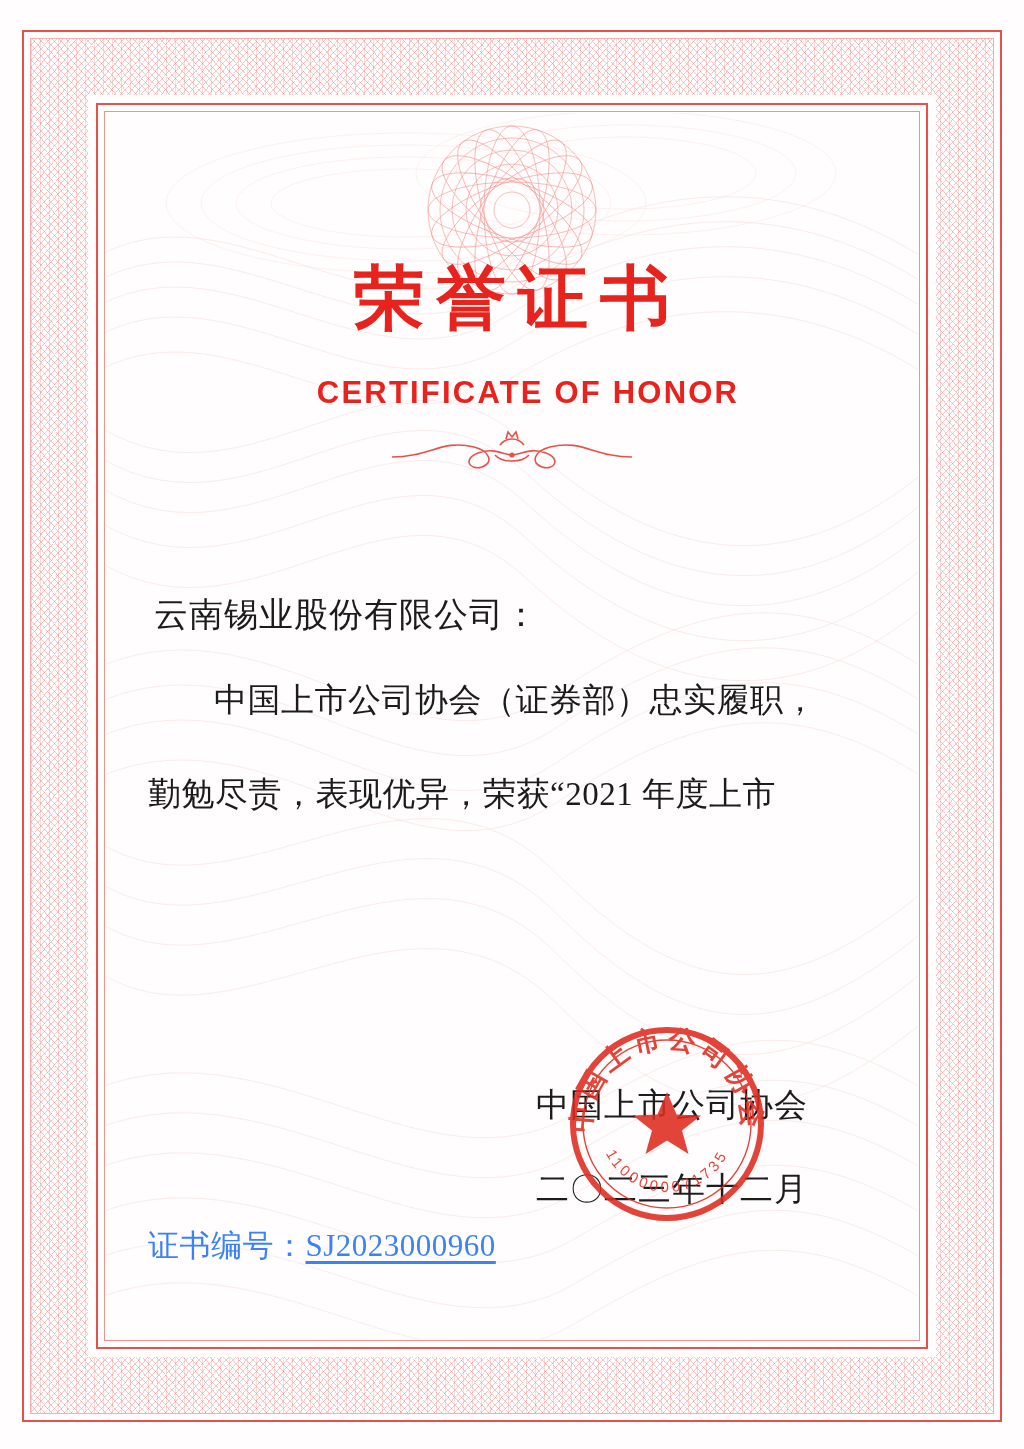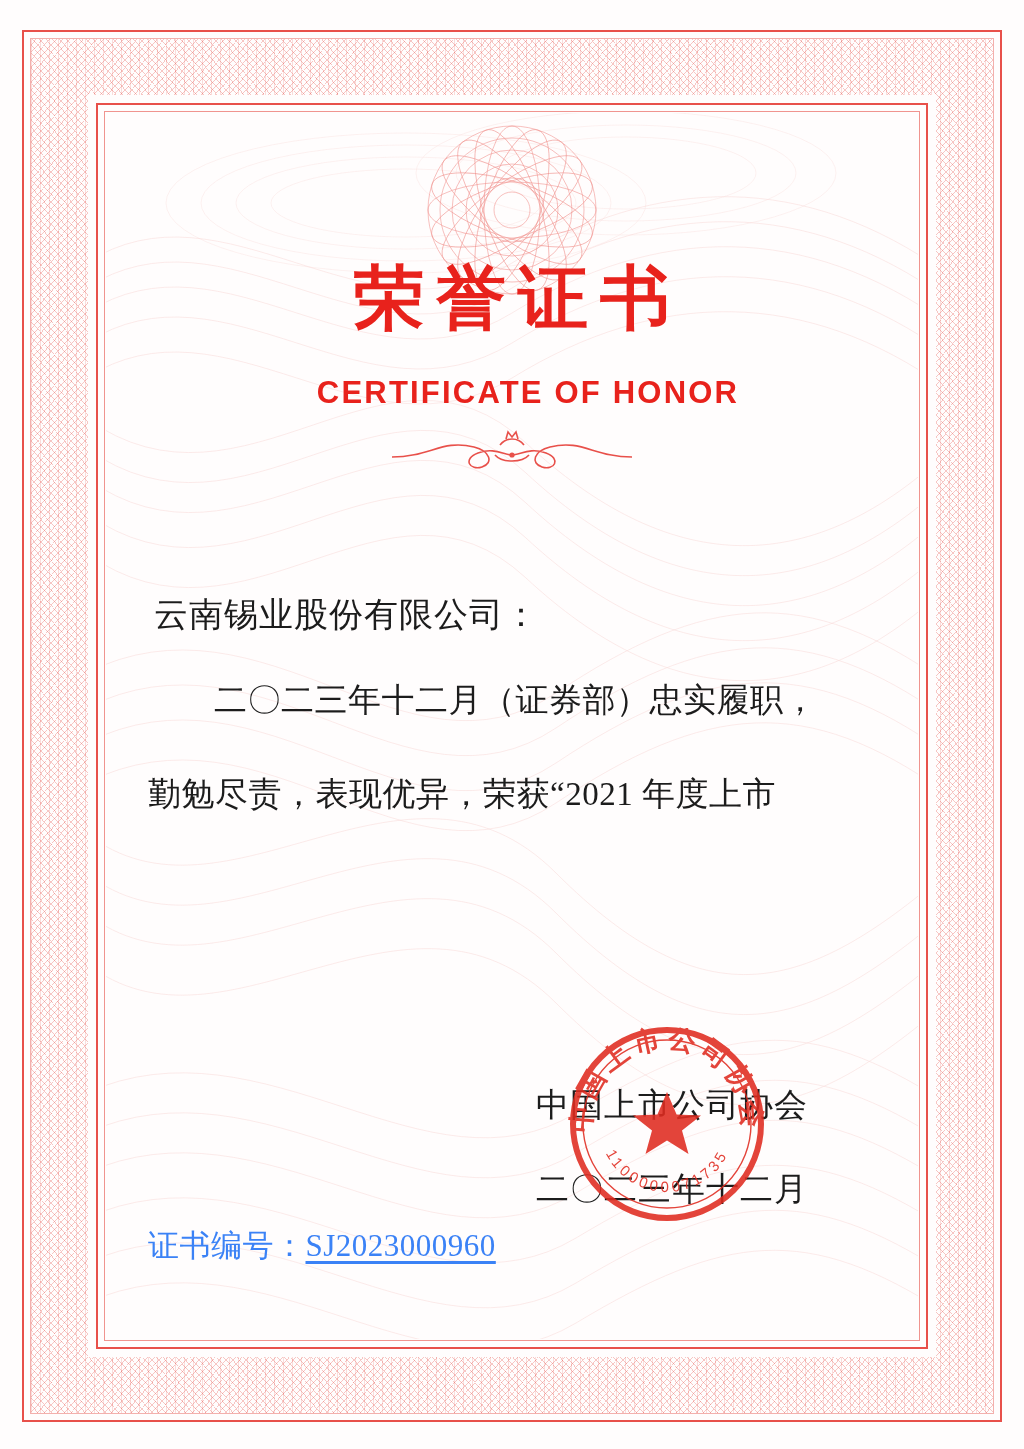--- a/index.html
+++ b/index.html
@@ -299,21 +299,21 @@
           <path d="M124 10 L 126 3 L 130 8 L 134 3 L 136 10"></path>
           <path d="M113 26 C 120 34, 140 34, 147 26"></path>
         </g>
         <circle cx="130" cy="26" r="2.6" fill="#e8504a"></circle>
       </svg>
     </div>
 
     <div class="addressee">云南锡业股份有限公司：</div>
 
     <div class="body-text">
-      <p class="indent">二〇二三年十二月（证券部）忠实履职，</p>
+      <p class="indent">中国上市公司协会（证券部）忠实履职，</p>
       <p>勤勉尽责，表现优异，荣获“2021 年度上市</p>
     </div>
 
     <div class="signature">
       <div>中国上市公司协会</div>
       <div>二〇二三年十二月</div>
     </div>
 
     <div class="cert-no">
       <span>证书编号：</span><span class="num">SJ2023000960</span>

